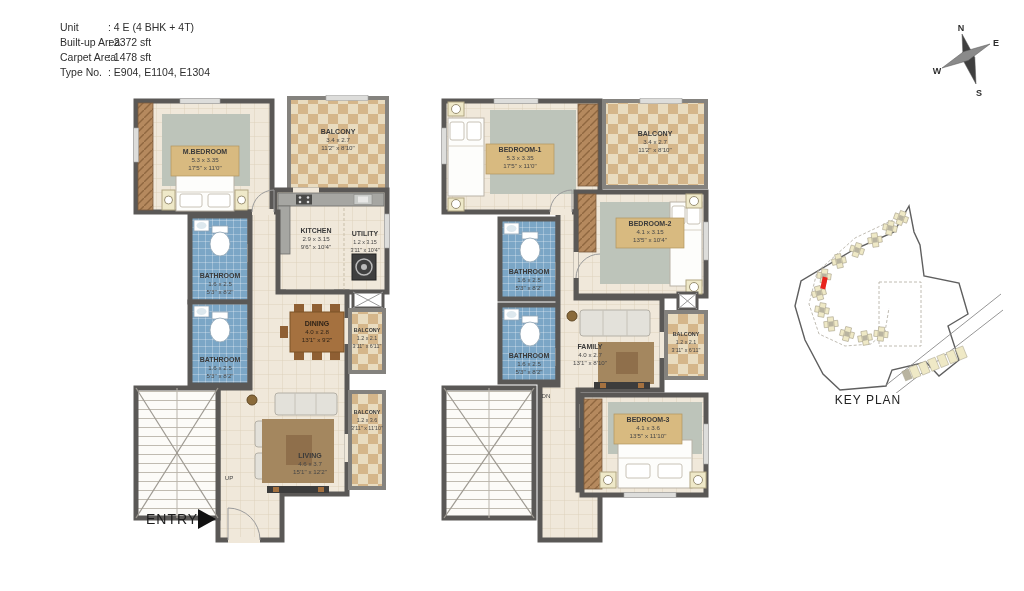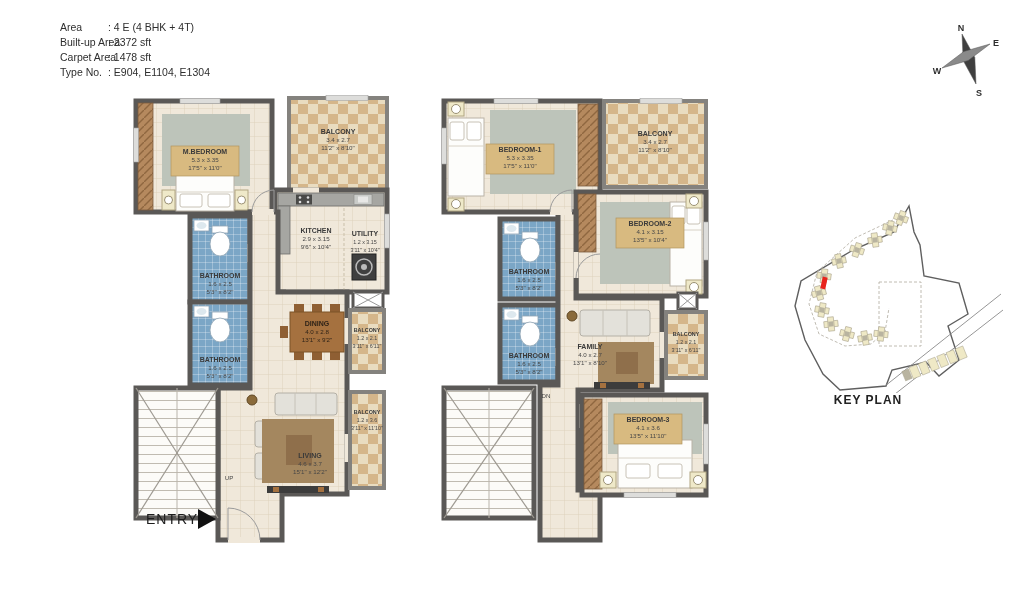--- a/index.html
+++ b/index.html
@@ -23,31 +23,31 @@
   .arc{fill:none;stroke:#9b9b9b;stroke-width:1;}
   .win{fill:#dddddb;stroke:#a5a5a3;stroke-width:.6;}
   .fx{fill:#ffffff;stroke:#8fa3b3;stroke-width:.8;}
   .stx{stroke:#9e9a92;stroke-width:1.2;}
   
   .entry{position:absolute;left:146px;top:509px;display:flex;align-items:center;
          font-size:14px;letter-spacing:1px;color:#1c1c1c;}
   .entry-arrow{width:0;height:0;border-left:18px solid #111;border-top:10px solid transparent;border-bottom:10px solid transparent;}
   
   .keyplan-label{position:absolute;left:808px;top:393px;width:120px;text-align:center;
-                 font-size:12px;letter-spacing:1px;color:#222;font-weight:bold;}
+                 font-size:12px;letter-spacing:1px;color:#222;}
   
   .compass-letter{font-family:"Liberation Sans",sans-serif;font-size:9px;font-weight:bold;fill:#2e2e2e;text-anchor:middle;}
 </style>
 </head>
 <body>
 
 <div class="canvas">
 
   <div class="info">
-    <div class="row"><span class="lbl">Area</span><span class="val">: 4 E (4 BHK + 4T)</span></div>
+    <div class="row"><span class="lbl">Unit</span><span class="val">: 4 E (4 BHK + 4T)</span></div>
     <div class="row"><span class="lbl">Built-up Area</span><span class="val">: 2372 sft</span></div>
     <div class="row"><span class="lbl">Carpet Area</span><span class="val">: 1478 sft</span></div>
     <div class="row"><span class="lbl">Type No.</span><span class="val">: E904, E1104, E1304</span></div>
   </div>
 
   <svg class="plan" style="left:932px;top:22px" width="70" height="78" viewBox="0 0 70 78">
     <polygon points="30,12 42.8,35.4 44,62 31.2,38.6" fill="#3f3f3f" stroke="#555" stroke-width="0.5"></polygon>
     <polygon points="10,46 36.2,38.5 58,22 31.8,29.5" fill="#8a8a8a" stroke="#555" stroke-width="0.5"></polygon>
     <text class="compass-letter" x="29" y="9">N</text>
     <text class="compass-letter" x="64" y="24">E</text>

